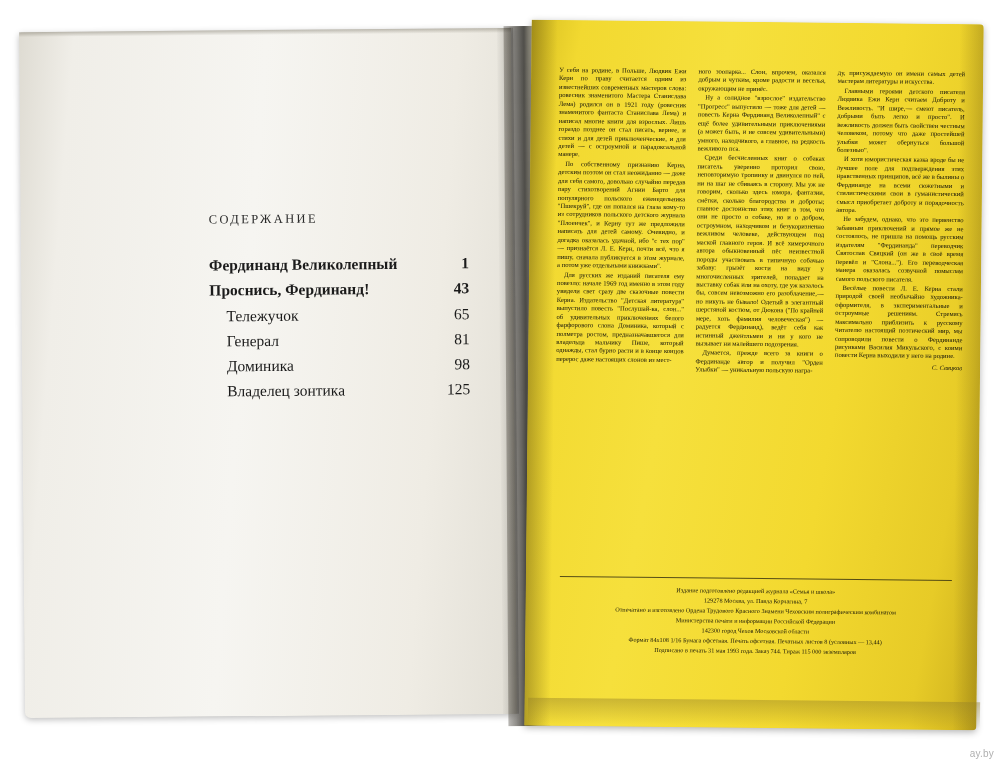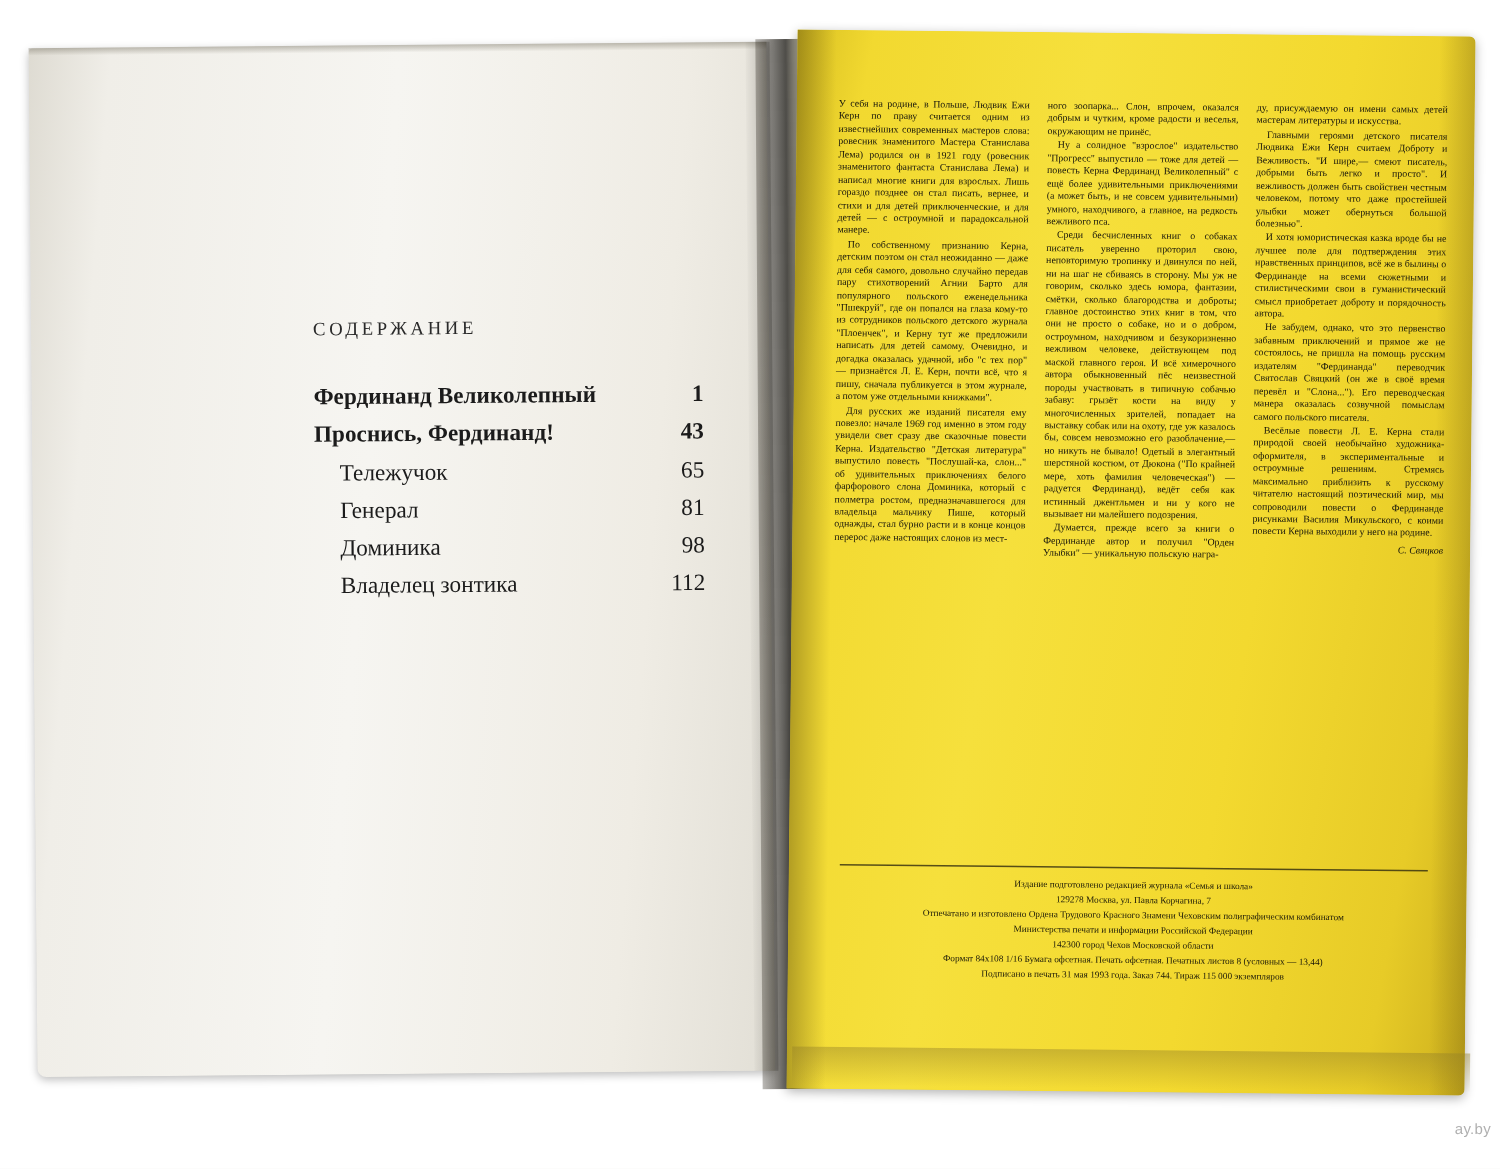--- a/index.html
+++ b/index.html
@@ -231,21 +231,21 @@
       <div class="toc-row indent">
         <span class="toc-label">Генерал</span>
         <span class="toc-page">81</span>
       </div>
       <div class="toc-row indent">
         <span class="toc-label">Доминика</span>
         <span class="toc-page">98</span>
       </div>
       <div class="toc-row indent">
         <span class="toc-label">Владелец зонтика</span>
-        <span class="toc-page">112</span>
+        <span class="toc-page">125</span>
       </div>
     </div>
   </div>
 
   <div class="gutter"></div>
 
   <div class="page-right">
     <div class="columns">
 
       <div class="col">

